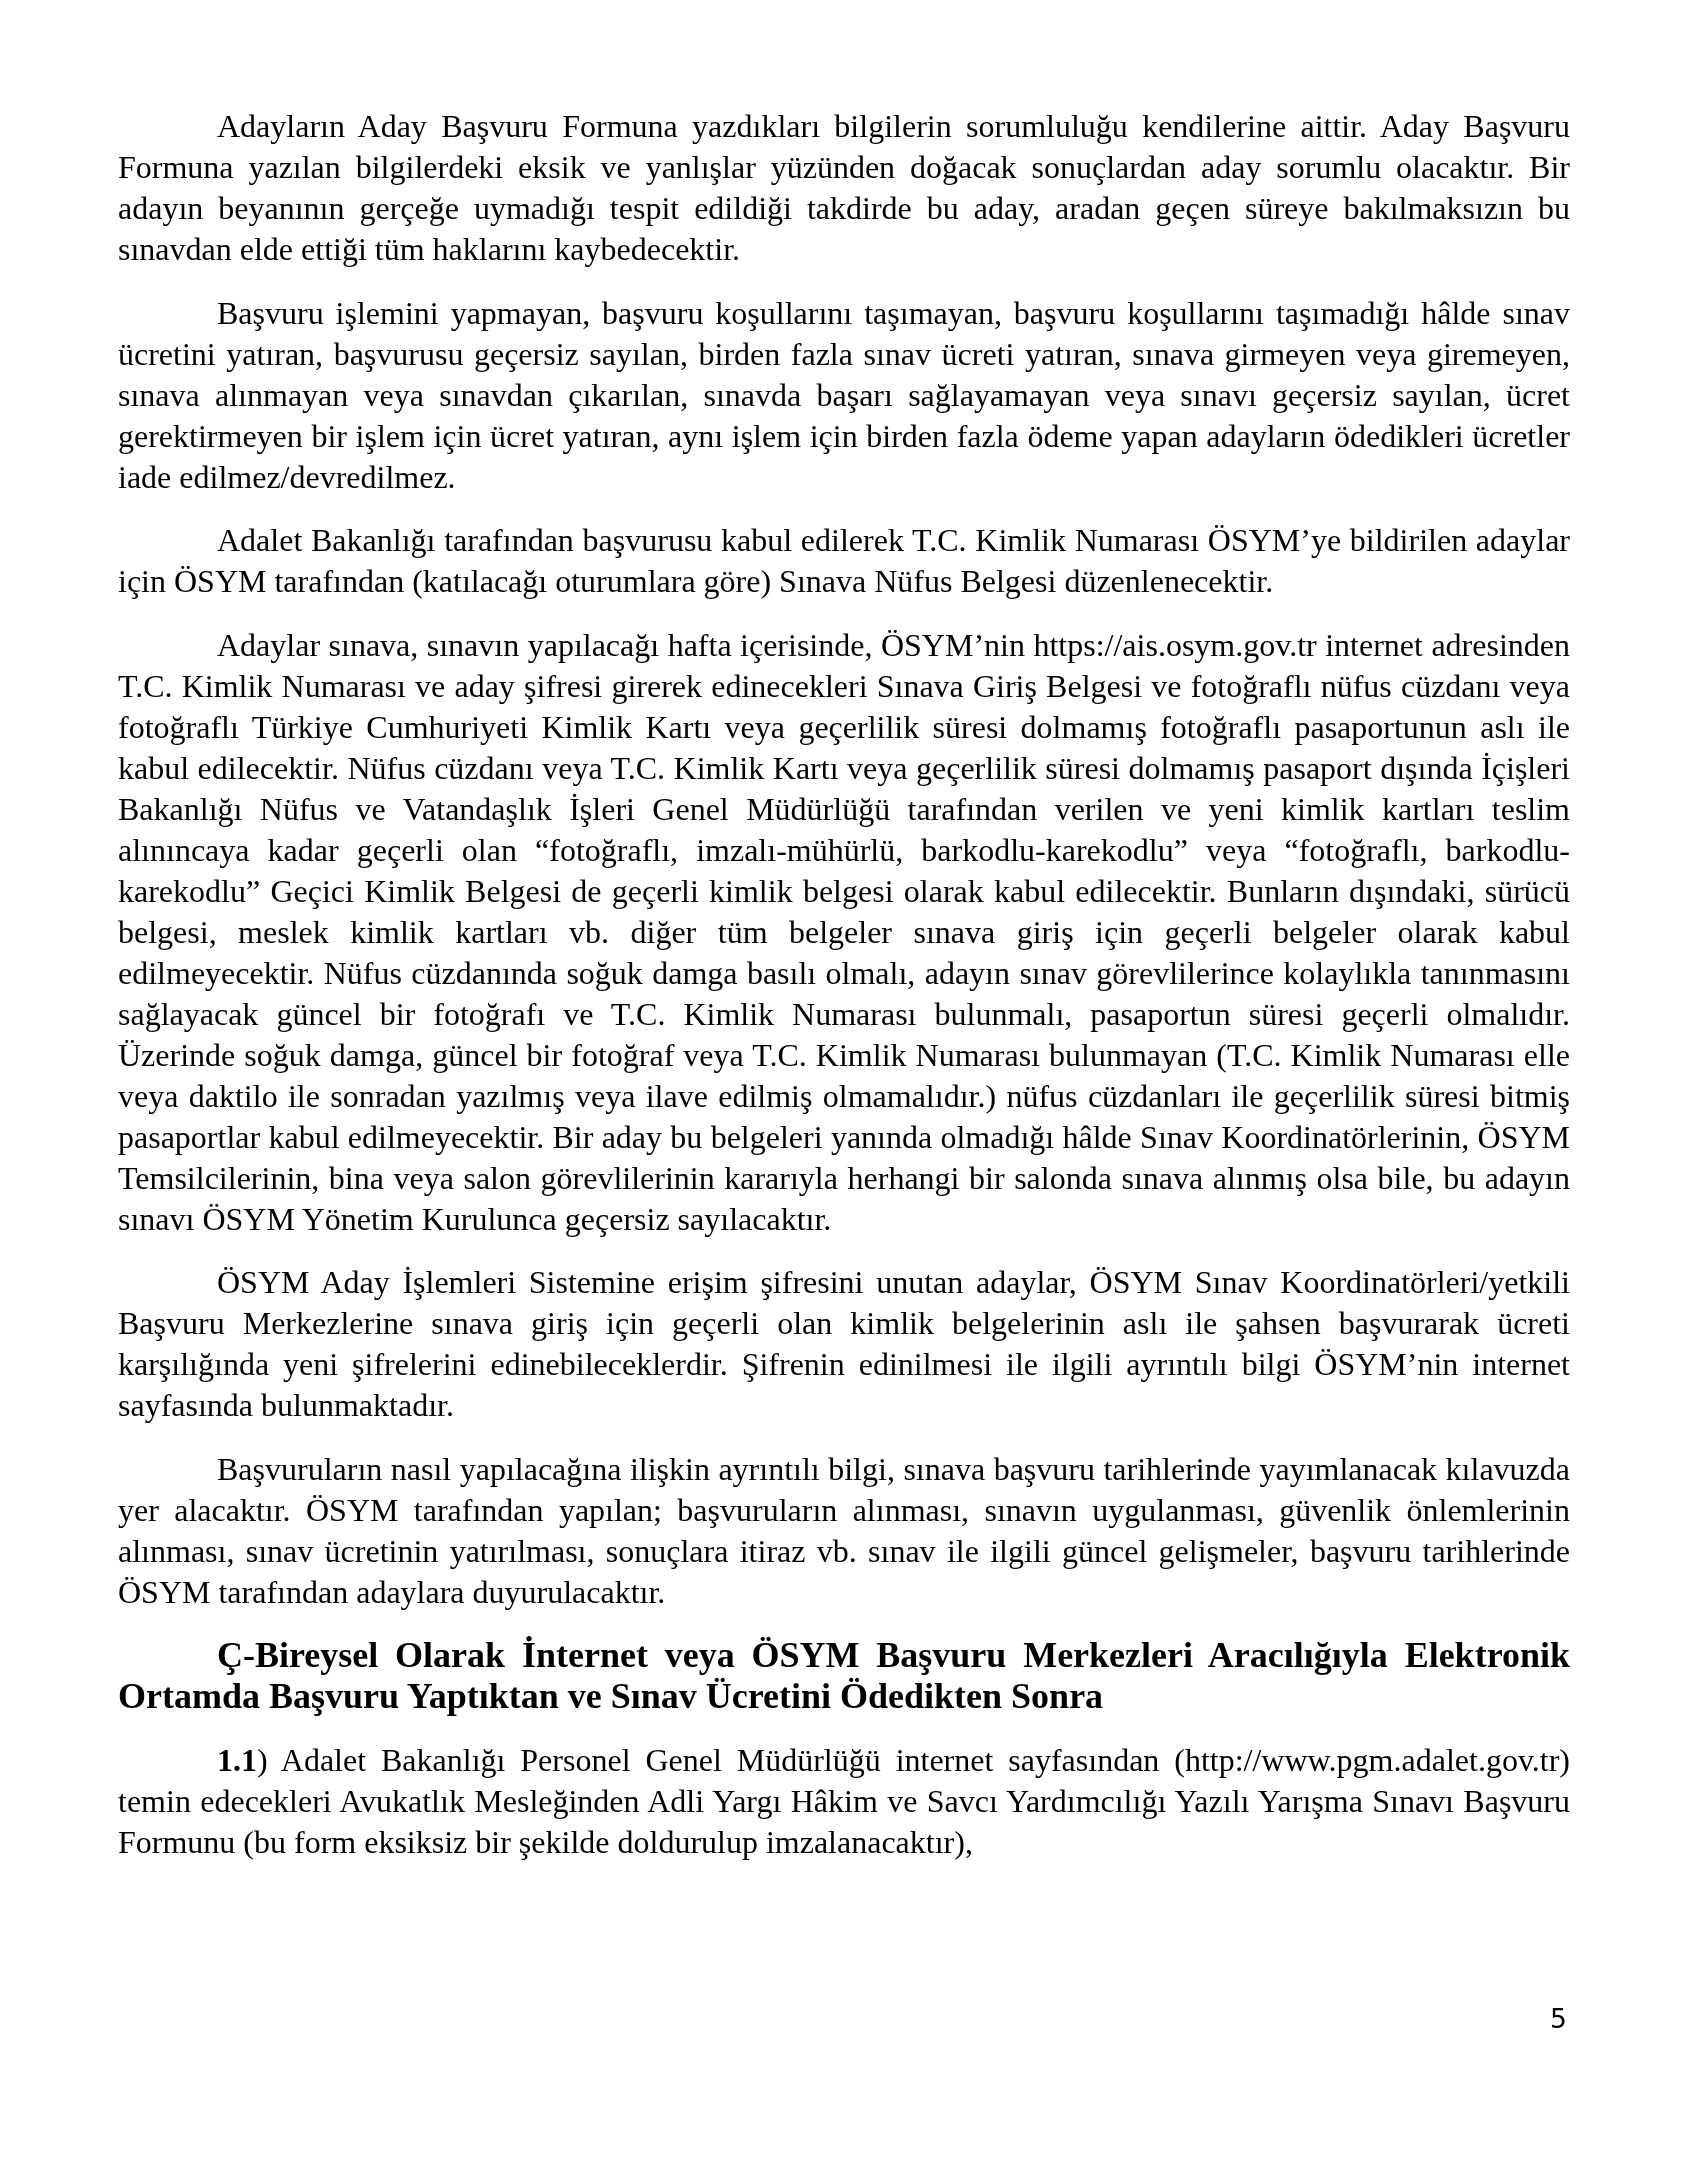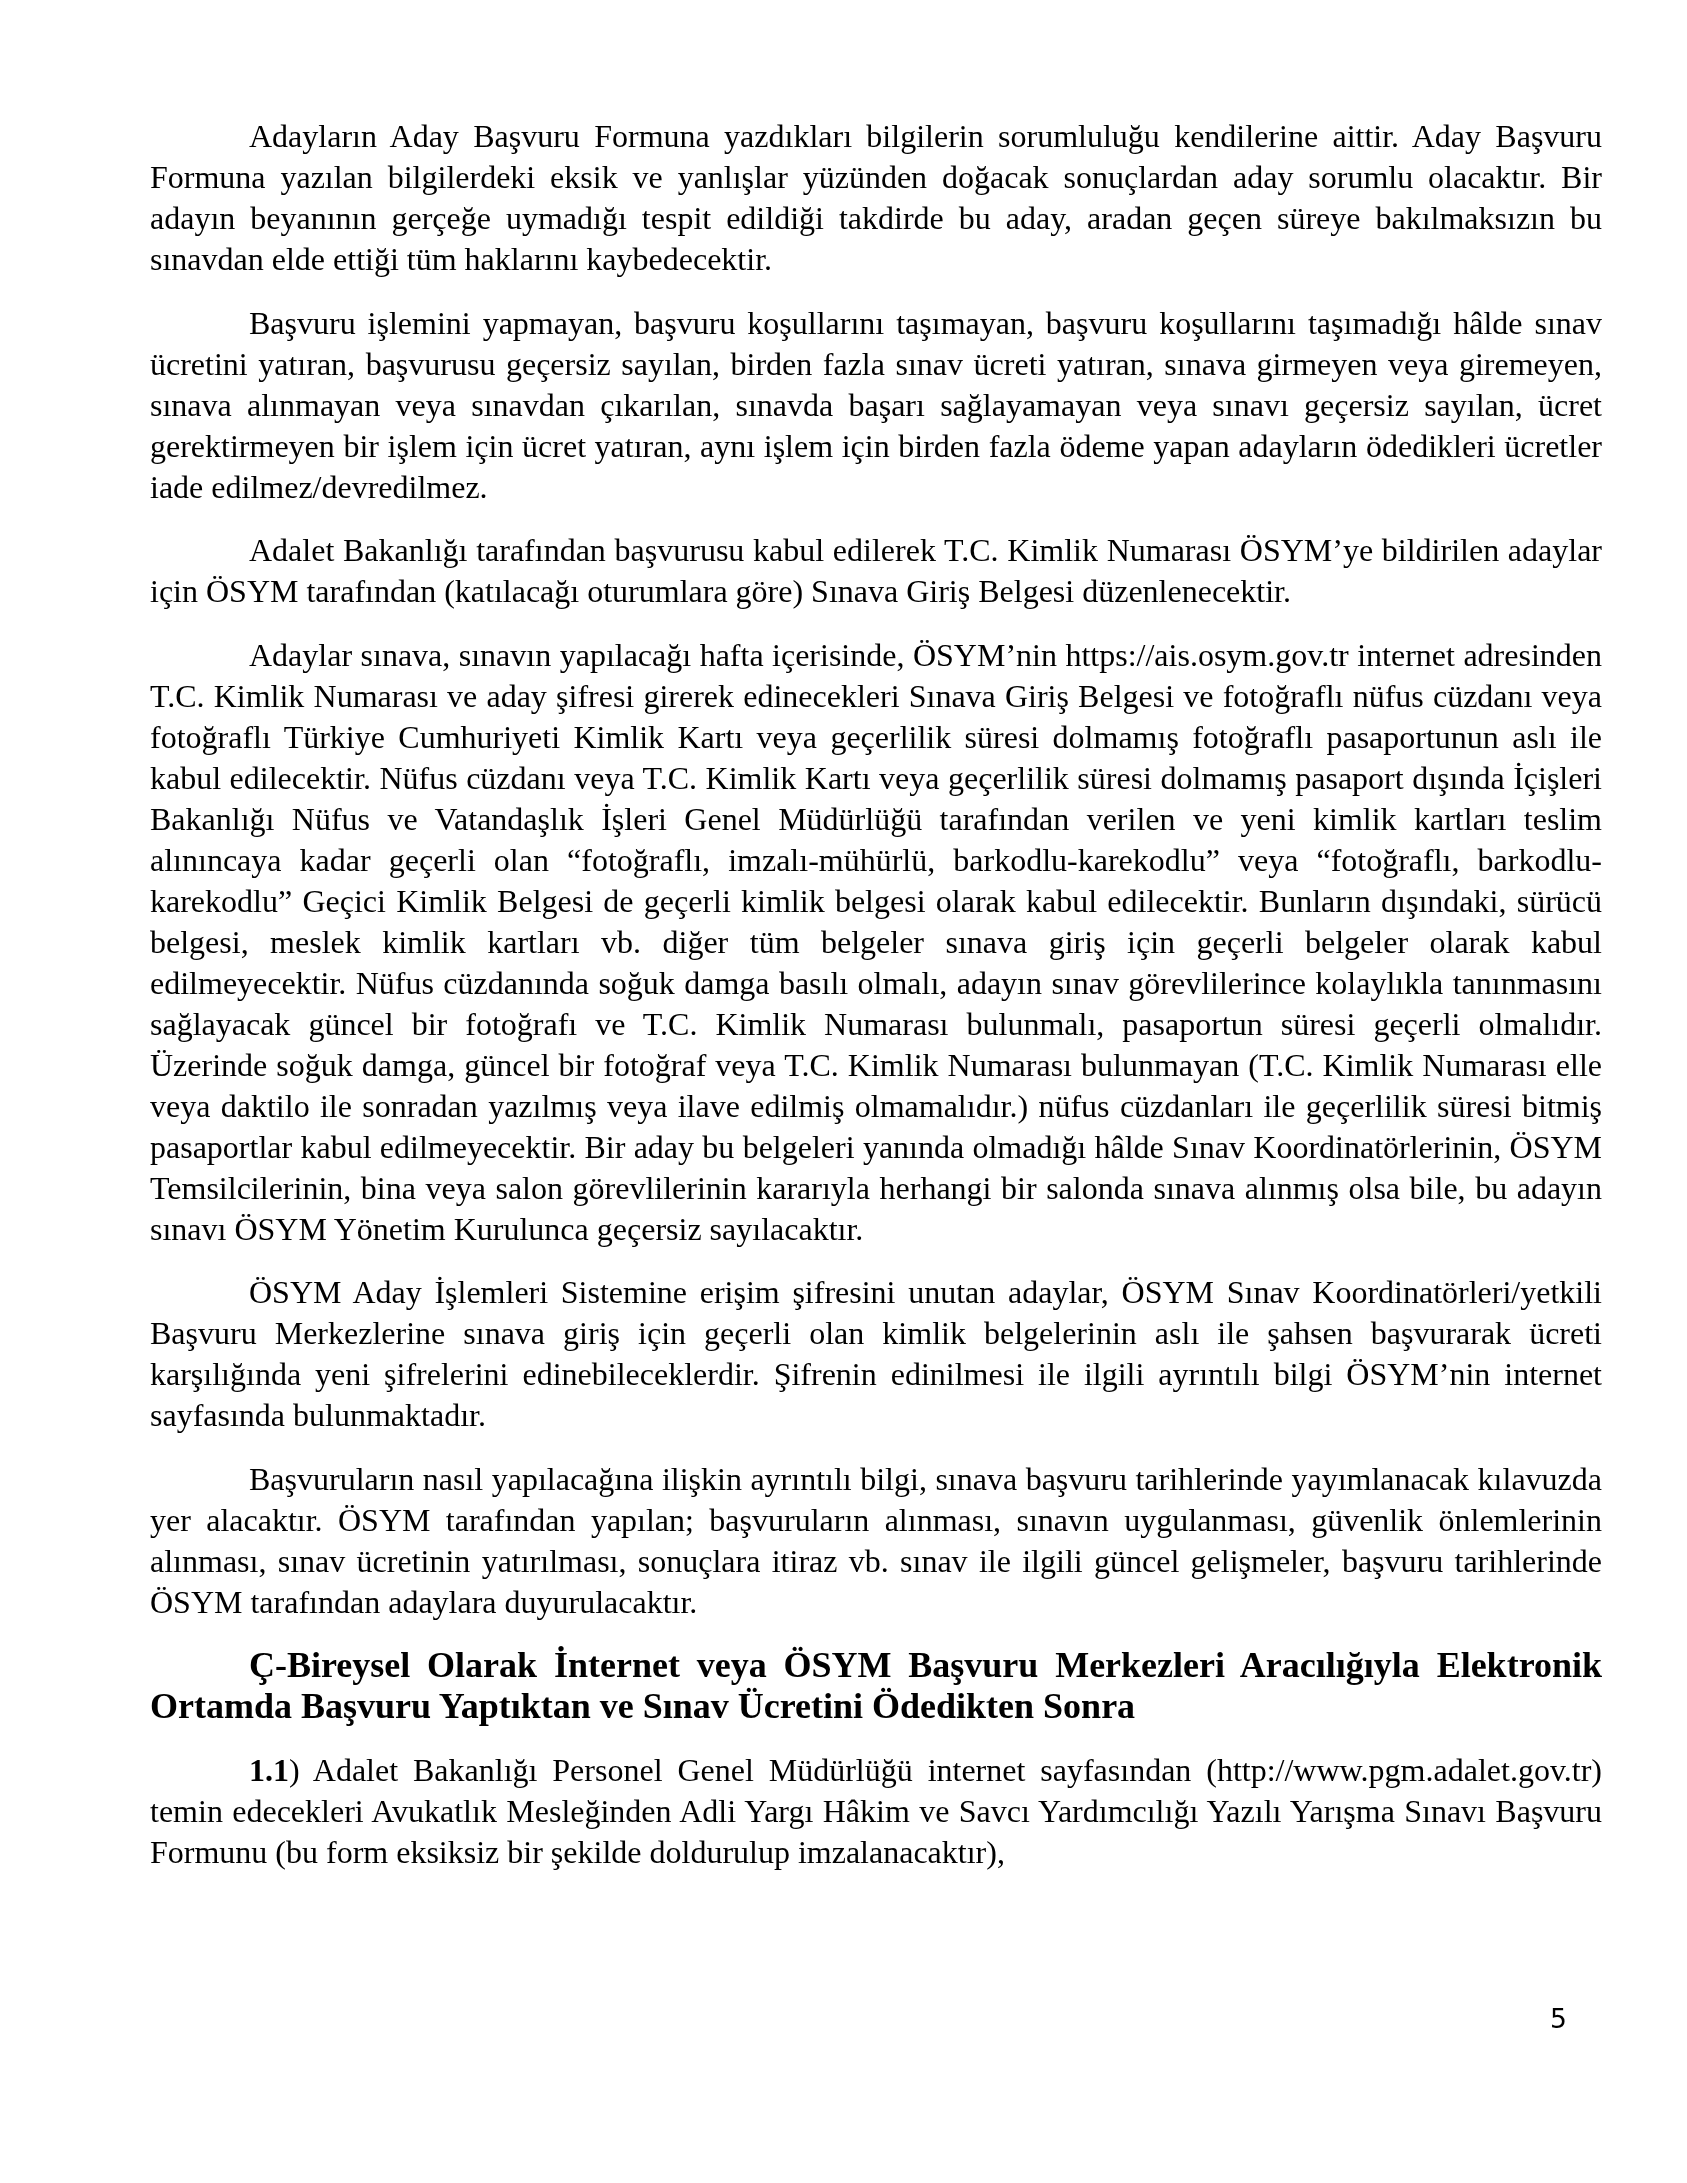--- a/index.html
+++ b/index.html
@@ -11,23 +11,22 @@
       width: 1687px;
       height: 2183px;
       position: relative;
       overflow: hidden;
       font-family: "Liberation Serif", "DejaVu Serif", serif;
       color: #000000;
     }
     .page-content {
       position: absolute;
       left: 118px;
-      top: 116px;
+      top: 106px;
       width: 1452px;
-      margin-left: 32px;
     }
     .para {
       font-size: 32px;
       line-height: 41px;
       text-align: justify;
       text-indent: 99px;
       margin: 0 0 22.5px 0;
       word-spacing: 0px;
     }
     .heading {
@@ -58,21 +57,21 @@
   </style>
 </head>
 <body>
 
 <div class="page-content">
 
   <p class="para">Adayların Aday Başvuru Formuna yazdıkları bilgilerin sorumluluğu kendilerine aittir. Aday Başvuru Formuna yazılan bilgilerdeki eksik ve yanlışlar yüzünden doğacak sonuçlardan aday sorumlu olacaktır. Bir adayın beyanının gerçeğe uymadığı tespit edildiği takdirde bu aday, aradan geçen süreye bakılmaksızın bu sınavdan elde ettiği tüm haklarını kaybedecektir.</p>
 
   <p class="para">Başvuru işlemini yapmayan, başvuru koşullarını taşımayan, başvuru koşullarını taşımadığı hâlde sınav ücretini yatıran, başvurusu geçersiz sayılan, birden fazla sınav ücreti yatıran, sınava girmeyen veya giremeyen, sınava alınmayan veya sınavdan çıkarılan, sınavda başarı sağlayamayan veya sınavı geçersiz sayılan, ücret gerektirmeyen bir işlem için ücret yatıran, aynı işlem için birden fazla ödeme yapan adayların ödedikleri ücretler iade edilmez/devredilmez.</p>
 
-  <p class="para">Adalet Bakanlığı tarafından başvurusu kabul edilerek T.C. Kimlik Numarası ÖSYM’ye bildirilen adaylar için ÖSYM tarafından (katılacağı oturumlara göre) Sınava Giriş Belgesi düzenlenecektir.</p>
+  <p class="para">Adalet Bakanlığı tarafından başvurusu kabul edilerek T.C. Kimlik Numarası ÖSYM’ye bildirilen adaylar için ÖSYM tarafından (katılacağı oturumlara göre) Sınava Nüfus Belgesi düzenlenecektir.</p>
 
   <p class="para">Adaylar sınava, sınavın yapılacağı hafta içerisinde, ÖSYM’nin https://ais.osym.gov.tr internet adresinden T.C. Kimlik Numarası ve aday şifresi girerek edinecekleri Sınava Giriş Belgesi ve fotoğraflı nüfus cüzdanı veya fotoğraflı Türkiye Cumhuriyeti Kimlik Kartı veya geçerlilik süresi dolmamış fotoğraflı pasaportunun aslı ile kabul edilecektir. Nüfus cüzdanı veya T.C. Kimlik Kartı veya geçerlilik süresi dolmamış pasaport dışında İçişleri Bakanlığı Nüfus ve Vatandaşlık İşleri Genel Müdürlüğü tarafından verilen ve yeni kimlik kartları teslim alınıncaya kadar geçerli olan “fotoğraflı, imzalı-mühürlü, barkodlu-karekodlu” veya “fotoğraflı, barkodlu-karekodlu” Geçici Kimlik Belgesi de geçerli kimlik belgesi olarak kabul edilecektir. Bunların dışındaki, sürücü belgesi, meslek kimlik kartları vb. diğer tüm belgeler sınava giriş için geçerli belgeler olarak kabul edilmeyecektir. Nüfus cüzdanında soğuk damga basılı olmalı, adayın sınav görevlilerince kolaylıkla tanınmasını sağlayacak güncel bir fotoğrafı ve T.C. Kimlik Numarası bulunmalı, pasaportun süresi geçerli olmalıdır. Üzerinde soğuk damga, güncel bir fotoğraf veya T.C. Kimlik Numarası bulunmayan (T.C. Kimlik Numarası elle veya daktilo ile sonradan yazılmış veya ilave edilmiş olmamalıdır.) nüfus cüzdanları ile geçerlilik süresi bitmiş pasaportlar kabul edilmeyecektir. Bir aday bu belgeleri yanında olmadığı hâlde Sınav Koordinatörlerinin, ÖSYM Temsilcilerinin, bina veya salon görevlilerinin kararıyla herhangi bir salonda sınava alınmış olsa bile, bu adayın sınavı ÖSYM Yönetim Kurulunca geçersiz sayılacaktır.</p>
 
   <p class="para">ÖSYM Aday İşlemleri Sistemine erişim şifresini unutan adaylar, ÖSYM Sınav Koordinatörleri/yetkili Başvuru Merkezlerine sınava giriş için geçerli olan kimlik belgelerinin aslı ile şahsen başvurarak ücreti karşılığında yeni şifrelerini edinebileceklerdir. Şifrenin edinilmesi ile ilgili ayrıntılı bilgi ÖSYM’nin internet sayfasında bulunmaktadır.</p>
 
   <p class="para">Başvuruların nasıl yapılacağına ilişkin ayrıntılı bilgi, sınava başvuru tarihlerinde yayımlanacak kılavuzda yer alacaktır. ÖSYM tarafından yapılan; başvuruların alınması, sınavın uygulanması, güvenlik önlemlerinin alınması, sınav ücretinin yatırılması, sonuçlara itiraz vb. sınav ile ilgili güncel gelişmeler, başvuru tarihlerinde ÖSYM tarafından adaylara duyurulacaktır.</p>
 
   <p class="heading">Ç-Bireysel Olarak İnternet veya ÖSYM Başvuru Merkezleri Aracılığıyla Elektronik Ortamda Başvuru Yaptıktan ve Sınav Ücretini Ödedikten Sonra</p>
 
 

